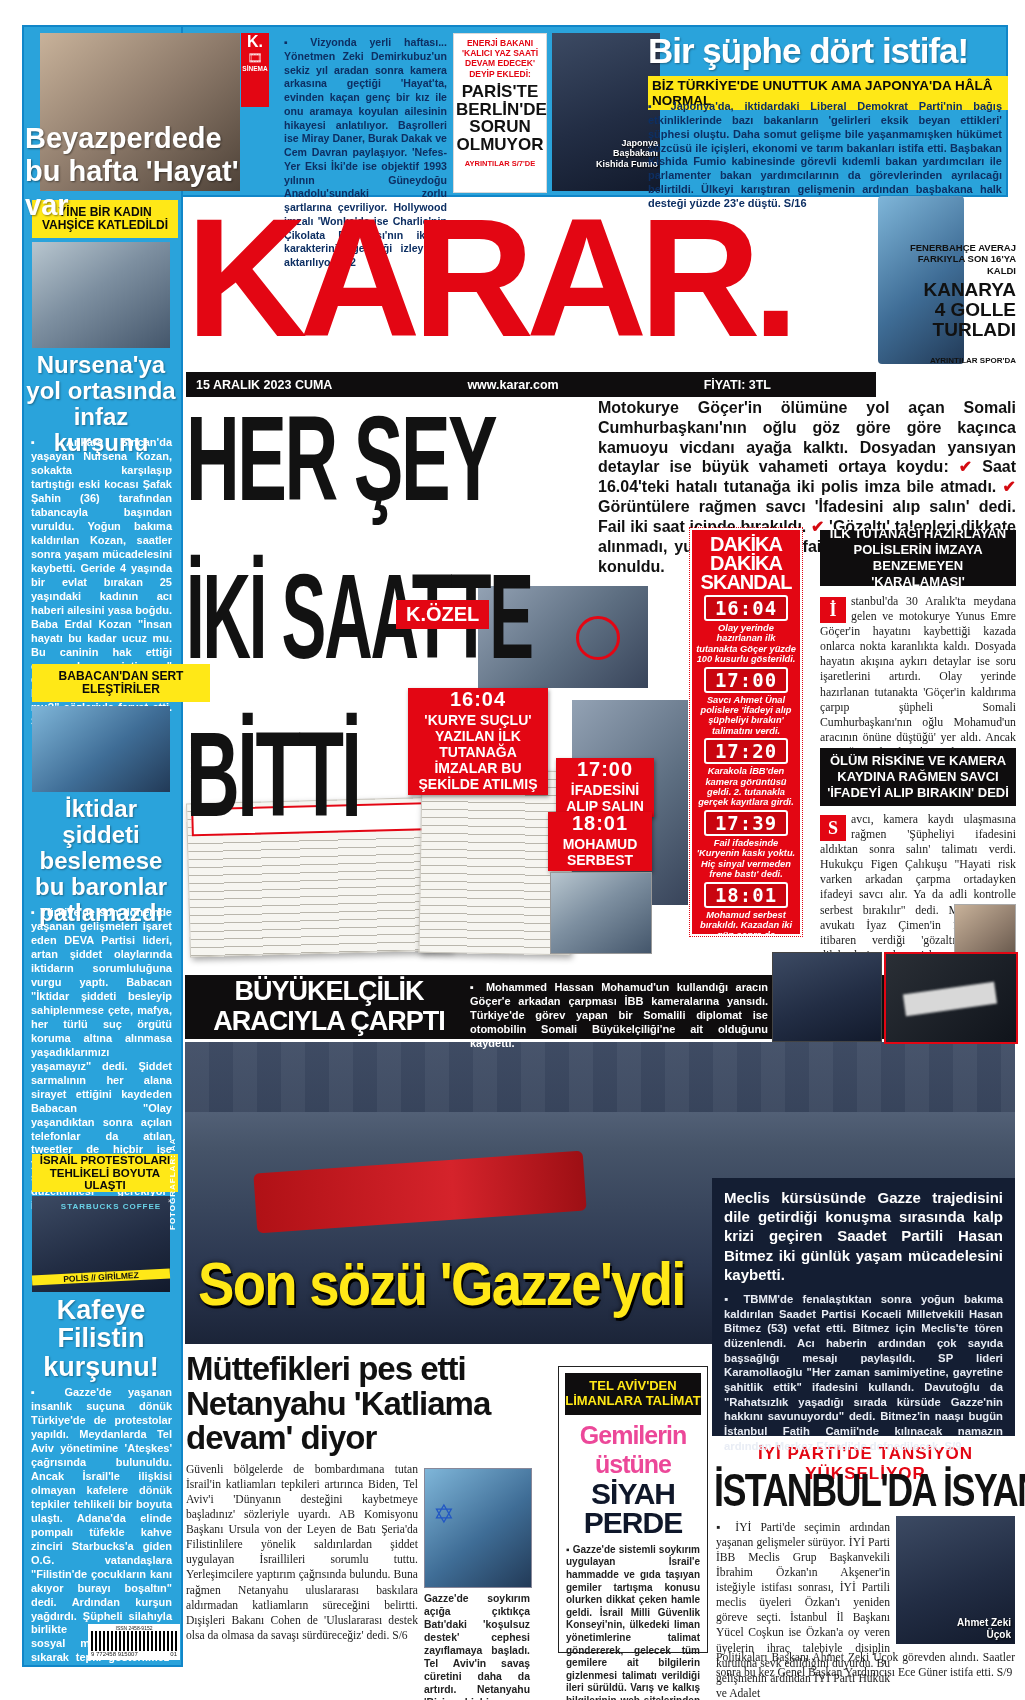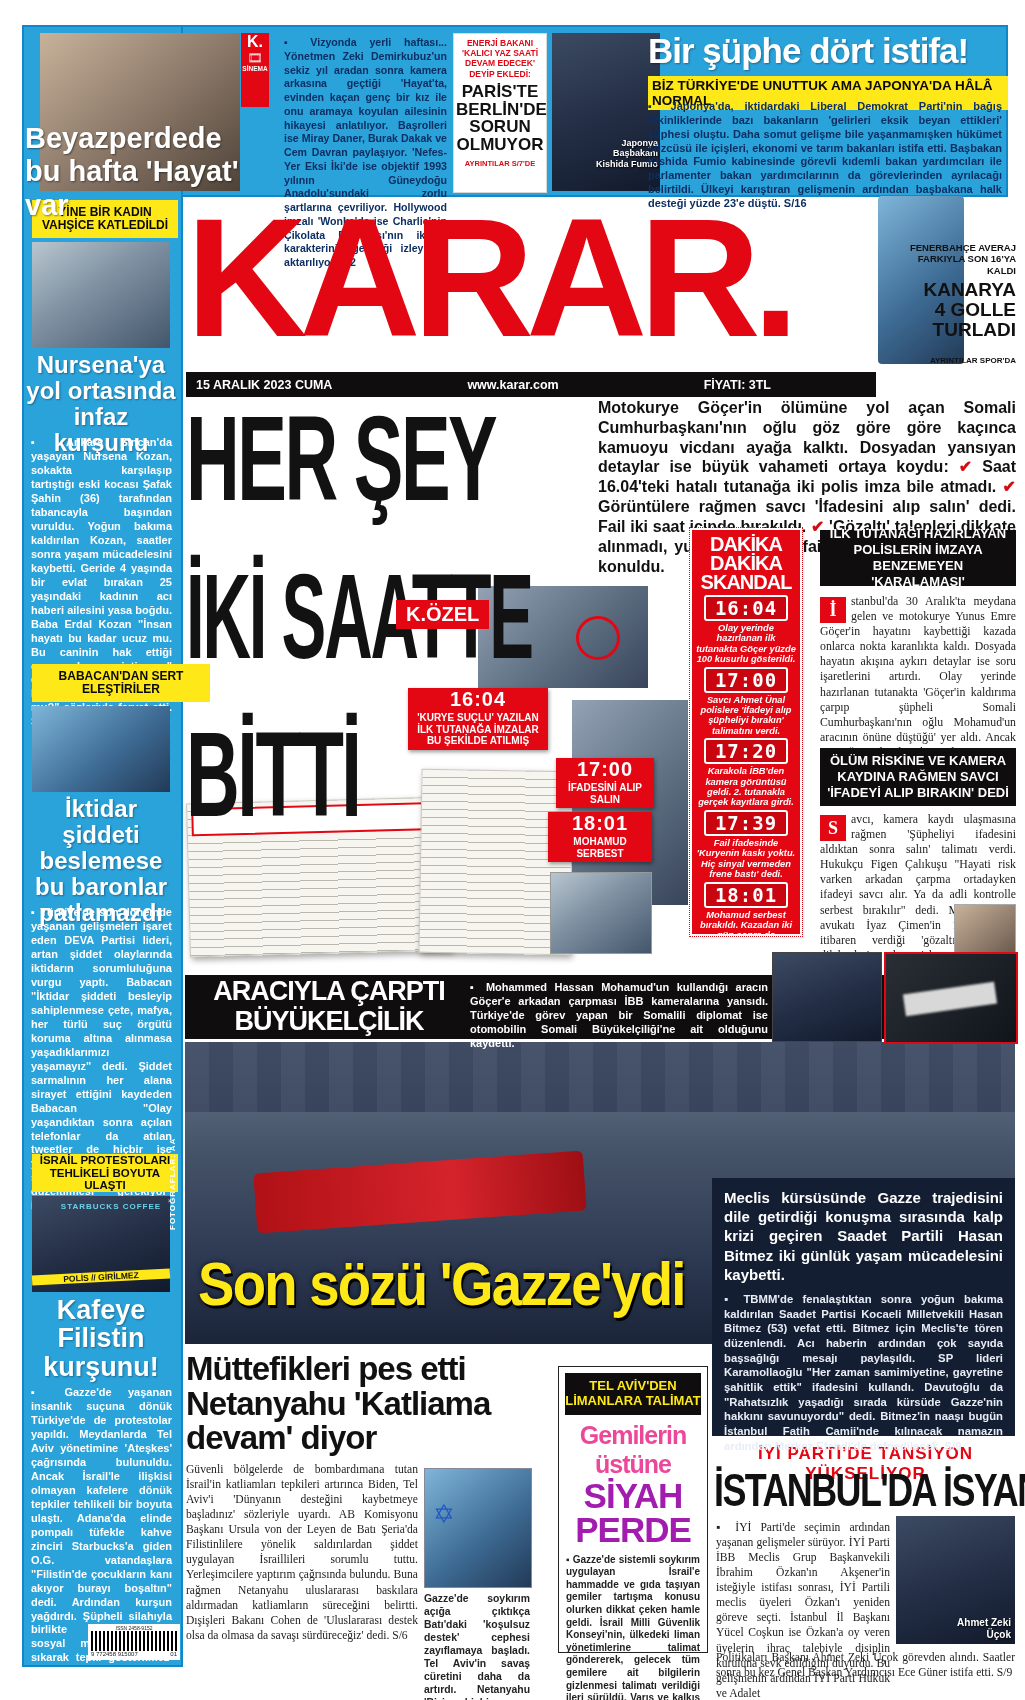--- a/index.html
+++ b/index.html
@@ -19,21 +19,21 @@
   .blackbar{background:#0f0d0e;color:#fff;}
   .ph{background:linear-gradient(135deg,#93a2b4 0%,#5d6e81 55%,#38445a 100%);}
   .ph2{background:linear-gradient(145deg,#b8c6cf 0%,#7d8fa0 45%,#44566b 100%);}
   .ph-warm{background:linear-gradient(140deg,#c8b29a 0%,#8d7a6a 50%,#4e4238 100%);}
   .ph-blue{background:linear-gradient(140deg,#7fb6d9 0%,#3f6d96 55%,#223a57 100%);}
   .ph-dark{background:linear-gradient(160deg,#3c4a63 0%,#222d44 55%,#121a2c 100%);}
   .doc{background:#f6f5f0;border:1px solid #c9c6bd;box-shadow:2px 3px 6px rgba(0,0,0,.35);}
   .doclines{background:repeating-linear-gradient(#f6f5f0 0 7px,#b9b6ac 7px 8px);}
   .redlabel{background:#e30613;color:#fff;text-align:center;box-shadow:1px 2px 4px rgba(0,0,0,.4);}
   .redlabel .t{font-size:20px;font-weight:bold;letter-spacing:1px;}
-  .redlabel .s{font-size:10px;font-weight:bold;line-height:1.15;padding:1px 2px 3px;}
+  .redlabel .s{font-size:14px;font-weight:bold;line-height:1.15;padding:1px 2px 3px;}
   .timebox{display:inline-block;background:#c9050f;border:2px solid #fff;border-radius:3px;
            color:#fff;font-weight:bold;font-size:19px;padding:0 9px;letter-spacing:1px;
            font-family:"DejaVu Sans Mono",monospace;}
   .cond{transform-origin:0 0;display:inline-block;white-space:nowrap;}
   .hugeline{font-weight:bold;color:#121212;font-size:120px;line-height:1;letter-spacing:-4px;}
   .dropcap{float:left;width:26px;height:26px;background:#e30613;color:#fff;font-weight:bold;
            text-align:center;line-height:26px;font-size:18px;margin:3px 5px 0 0;}
   .chk{color:#d40a10;font-weight:bold;}
 </style>
 </head>
@@ -191,22 +191,22 @@
   <div class="abs blackbar ctr b" style="left:820px;top:748px;width:196px;height:58px;font-size:13px;line-height:1.25;display:flex;align-items:center;justify-content:center;padding:10px 6px;box-sizing:border-box;">ÖLÜM RİSKİNE VE KAMERA KAYDINA RAĞMEN SAVCI 'İFADEYİ ALIP BIRAKIN' DEDİ</div>
   <div class="abs serif just" style="left:820px;top:812px;width:196px;font-size:11.8px;line-height:1.28;color:#222;">
     <span class="abs ph-warm" style="position:absolute;right:0;top:92px;width:60px;height:76px;border:1px solid #aaa;"></span>
     <span class="dropcap">S</span>
     <span>avcı, kamera kaydı ulaşmasına rağmen 'Şüpheliyi ifadesini aldıktan sonra salın' talimatı verdi. Hukukçu Figen Çalıkuşu "Hayati risk varken arkadan çarpma ortadayken ifadeyi savcı alır. Ya da adli kontrolle serbest bırakılır" dedi. Motokuryenin avukatı İyaz Çimen'in 1 Aralık'tan itibaren verdiği 'gözaltına alınsın' dilekçeleri de işleme konmadı. Mohamud 2 Aralık'ta yurt dışına gitti, Göçer'in 6 Aralık'taki vefatından bir gün sonra çıkış yasağı geldi. </span>
     <span class="b" style="color:#c9050f;font-family:'Liberation Sans',sans-serif;font-size:10.5px;">FİGEN ÇALIKUŞU S/6</span>
   </div>
 
   <div class="abs blackbar" style="left:185px;top:975px;width:830px;height:64px;"></div>
   <div class="abs whitetxt b ctr" style="left:195px;top:976px;width:268px;font-size:27px;line-height:1.12;letter-spacing:-1px;z-index:2;">
+    <div>BÜYÜKELÇİLİK</div>
     <div>ARACIYLA ÇARPTI</div>
-    <div>BÜYÜKELÇİLİK</div>
   </div>
   <div class="abs whitetxt b just" style="left:470px;top:980px;width:298px;font-size:11px;line-height:1.28;z-index:2;">▪ Mohammed Hassan Mohamud'un kullandığı aracın Göçer'e arkadan çarpması İBB kameralarına yansıdı. Türkiye'de görev yapan bir Somalili diplomat ise otomobilin Somali Büyükelçiliği'ne ait olduğunu kaydetti.</div>
   <div class="abs ph-dark" style="left:772px;top:952px;width:108px;height:88px;z-index:3;border:1px solid #444;"></div>
   <div class="abs" style="left:884px;top:952px;width:130px;height:88px;z-index:3;background:linear-gradient(135deg,#2a2f36,#10141b);border:2px solid #e30613;">
     <div style="position:absolute;left:18px;top:34px;width:92px;height:22px;background:#d8d8d8;filter:blur(1px);transform:rotate(-8deg);"></div>
   </div>
 
   <div class="abs" style="left:185px;top:1042px;width:830px;height:302px;background:linear-gradient(180deg,#6a7890 0%,#465469 35%,#2b3750 75%,#1b2438 100%);overflow:hidden;">
     <div style="position:absolute;left:70px;top:120px;width:330px;height:60px;background:linear-gradient(90deg,#b01116,#d5232b 60%,#9d0f14);transform:rotate(-4deg);border-radius:6px;"></div>
     <div style="position:absolute;left:0;top:0;width:100%;height:70px;background:repeating-linear-gradient(90deg,#39455c 0 24px,#2c3850 24px 48px);opacity:.7;"></div>
@@ -230,21 +230,21 @@
     <div style="position:absolute;left:8px;top:30px;font-size:26px;color:#2257c4;">✡</div>
   </div>
   <div class="abs b just" style="left:424px;top:1592px;width:106px;font-size:10.4px;line-height:1.25;color:#222;">Gazze'de soykırım açığa çıktıkça Batı'daki 'koşulsuz destek' cephesi zayıflamaya başladı. Tel Aviv'in savaş cüretini daha da artırdı. Netanyahu 'Bizi hiçbir şey durduramayacak' dedi.</div>
 
   <div class="abs" style="left:558px;top:1366px;width:150px;height:287px;border:1px solid #222;box-sizing:border-box;">
     <div class="blackbar ctr b" style="margin:6px;height:42px;display:flex;flex-direction:column;align-items:center;justify-content:center;color:#ffe817;font-size:13px;line-height:1.15;">
       <div>TEL AVİV'DEN</div>
       <div>LİMANLARA TALİMAT</div>
     </div>
     <div class="ctr b" style="font-size:25px;color:#ec4899;letter-spacing:-1px;">Gemilerin üstüne</div>
-    <div class="ctr b" style="font-size:35px;line-height:.98;color:#a21caf;letter-spacing:-1px;">
+    <div class="ctr b" style="font-size:30px;line-height:.98;color:#0f172a;letter-spacing:-1px;">
       <div>SİYAH</div>
       <div>PERDE</div>
     </div>
     <div class="b just" style="margin:6px 7px 0;font-size:10px;line-height:1.26;color:#222;">▪ Gazze'de sistemli soykırım uygulayan İsrail'e hammadde ve gıda taşıyan gemiler tartışma konusu olurken dikkat çeken hamle geldi. İsrail Milli Güvenlik Konseyi'nin, ülkedeki liman yönetimlerine talimat göndererek, gelecek tüm gemilere ait bilgilerin gizlenmesi talimatı verildiği ileri sürüldü. Varış ve kalkış bilgilerinin web sitelerinden kaldırılması istendi. Kritik gelişmenin ardından Türkiye'den kalkan gemiler gündemi de yeniden öne çıktı. S/9</div>
   </div>
 
   <div class="abs ctr b" style="left:716px;top:1444px;width:299px;color:#e30613;font-size:17px;letter-spacing:1px;">İYİ PARTİ'DE TANSİYON YÜKSELİYOR</div>
   <div class="abs" style="left:714px;top:1463px;">
     <span class="cond b" style="font-size:46px;color:#111;letter-spacing:-2px;transform:scaleX(.78);">İSTANBUL'DA İSYAN</span>
   </div>

